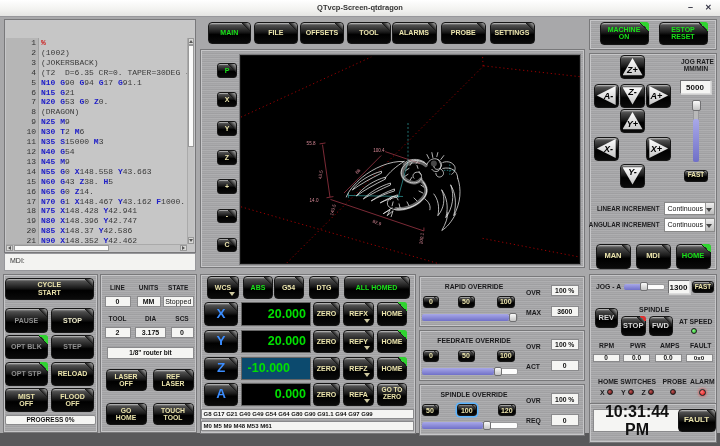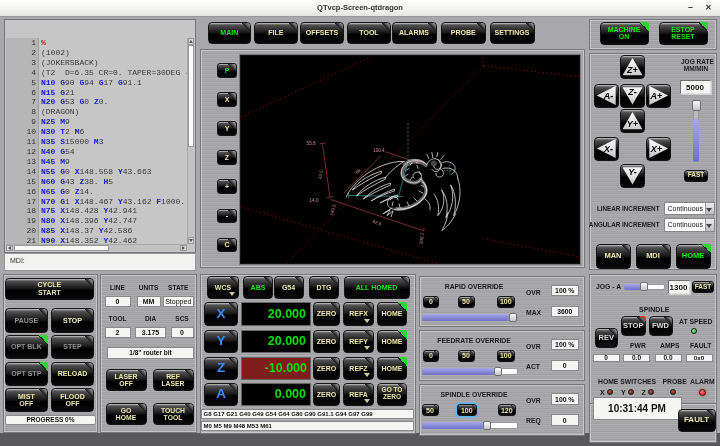--- a/index.html
+++ b/index.html
@@ -244,21 +244,21 @@
     <div style="position:absolute;left:241px;top:302px;width:70px;height:23.5px;background:#000;border:1px solid #666;color:#00e000;font-size:12.5px;font-weight:bold;display:flex;align-items:center;justify-content:flex-end;padding-right:4px">20.000</div>
     <div class="b" style="left:313px;top:302px;width:27px;height:23.5px;font-size:7px">ZERO</div>
     <div class="b" style="left:343px;top:302px;width:31px;height:23.5px;font-size:7px">REFX<span class="dd" style="right:3px;bottom:2px"></span></div>
     <div class="b gc" style="left:377px;top:302px;width:30px;height:23.5px;font-size:7px">HOME</div>
     <div class="b" style="left:204px;top:329.5px;width:34px;height:23.5px;font-size:13.5px;color:#3b8dff">Y</div>
     <div style="position:absolute;left:241px;top:329.5px;width:70px;height:23.5px;background:#000;border:1px solid #666;color:#00e000;font-size:12.5px;font-weight:bold;display:flex;align-items:center;justify-content:flex-end;padding-right:4px">20.000</div>
     <div class="b" style="left:313px;top:329.5px;width:27px;height:23.5px;font-size:7px">ZERO</div>
     <div class="b" style="left:343px;top:329.5px;width:31px;height:23.5px;font-size:7px">REFY<span class="dd" style="right:3px;bottom:2px"></span></div>
     <div class="b gc" style="left:377px;top:329.5px;width:30px;height:23.5px;font-size:7px">HOME</div>
     <div class="b" style="left:204px;top:356.5px;width:34px;height:23.5px;font-size:13.5px;color:#3b8dff">Z</div>
-    <div style="position:absolute;left:241px;top:356.5px;width:70px;height:23.5px;background:#7f1d1d;border:1px solid #666;color:#00e000;font-size:12.5px;font-weight:bold;display:flex;align-items:center;justify-content:flex-end;padding-right:3px">-10.000</div>
+    <div style="position:absolute;left:241px;top:356.5px;width:70px;height:23.5px;background:#0c4a6e;border:1px solid #666;color:#00e000;font-size:12.5px;font-weight:bold;display:flex;align-items:center;justify-content:flex-end;padding-right:20px">-10.000</div>
     <div class="b" style="left:313px;top:356.5px;width:27px;height:23.5px;font-size:7px">ZERO</div>
     <div class="b" style="left:343px;top:356.5px;width:31px;height:23.5px;font-size:7px">REFZ<span class="dd" style="right:3px;bottom:2px"></span></div>
     <div class="b gc" style="left:377px;top:356.5px;width:30px;height:23.5px;font-size:7px">HOME</div>
     <div class="b" style="left:204px;top:382.5px;width:34px;height:23.5px;font-size:13.5px;color:#3b8dff">A</div>
     <div style="position:absolute;left:241px;top:382.5px;width:70px;height:23.5px;background:#000;border:1px solid #666;color:#00e000;font-size:12.5px;font-weight:bold;display:flex;align-items:center;justify-content:flex-end;padding-right:4px">0.000</div>
     <div class="b" style="left:313px;top:382.5px;width:27px;height:23.5px;font-size:7px">ZERO</div>
     <div class="b" style="left:343px;top:382.5px;width:31px;height:23.5px;font-size:7px">REFA<span class="dd" style="right:3px;bottom:2px"></span></div>
     <div class="b " style="left:377px;top:382.5px;width:30px;height:23.5px;font-size:6.5px">GO TO<br>ZERO</div>
   </div>
 <div class="in" style="left:200.5px;top:408.5px;width:213px;height:10px;font-size:6px;justify-content:flex-start;padding-left:2px">G8 G17 G21 G40 G49 G54 G64 G80 G90 G91.1 G94 G97 G99</div>
@@ -304,21 +304,21 @@
   </div>
 
 <div class="pnl metal" style="left:588.5px;top:273.5px;width:128px;height:169px"></div>
 <div class="lb" style="left:596px;top:283px;font-size:6.8px">JOG - A</div>
 <div class="tr" style="left:624px;top:283.5px;width:41px;height:6px"></div>
 <div class="fl" style="left:624px;top:283.5px;width:18px;height:6px"></div>
 <div class="hd" style="left:640px;top:282px;width:8px;height:9px"></div>
 <div class="in" style="left:667.5px;top:280px;width:22px;height:14px;font-size:8px;border:1px solid #6e6e70;border-right:1px solid #ddd;border-bottom:1px solid #ddd;box-shadow:1px 1px 0 #cfcfcf">1300</div>
 <div class="b sm" style="left:692px;top:281px;width:22px;height:12px;font-size:6.5px;border-radius:3px">FAST</div>
 <div class="lb" style="left:639px;top:305.5px;font-size:7px">SPINDLE</div>
-<div class="b" style="left:594.5px;top:328px;width:23.5px;height:19.5px;font-size:7.5px;color:#d8d8d8">REV</div>
+<div class="b" style="left:594.5px;top:308px;width:23.5px;height:19.5px;font-size:7.5px;color:#d8d8d8">REV</div>
 <div class="b rc" style="left:620.5px;top:316px;width:25.5px;height:19.5px;font-size:7.5px;color:#d8d8d8">STOP</div>
 <div class="b" style="left:648.5px;top:316px;width:24px;height:19.5px;font-size:7.5px;color:#d8d8d8">FWD</div>
 <div class="lb" style="left:679px;top:317.5px;font-size:6.8px">AT SPEED</div>
 <div class="led" style="left:690.5px;top:328px;width:6px;height:6px;background:radial-gradient(circle at 35% 35%,#8f8,#2a2)"></div>
 <div class="lb" style="left:599px;top:341.5px;font-size:6.8px">RPM</div>
 <div class="lb" style="left:630px;top:341.5px;font-size:6.8px">PWR</div>
 <div class="lb" style="left:660px;top:341.5px;font-size:6.8px">AMPS</div>
 <div class="lb" style="left:690px;top:341.5px;font-size:6.8px">FAULT</div>
 <div class="in" style="left:592.5px;top:353.5px;width:27px;height:8.8px;font-size:6.5px">0</div>
 <div class="in" style="left:623px;top:353.5px;width:27px;height:8.8px;font-size:6.5px">0.0</div>
@@ -329,14 +329,14 @@
 <div class="lb" style="left:690px;top:377.5px;font-size:6.8px">ALARM</div>
 <div class="lb" style="left:600px;top:388.5px;font-size:7px">X</div>
 <div class="led" style="left:607px;top:389px;width:6px;height:6px;background:radial-gradient(circle at 35% 35%,#c05858,#5a0e0e)"></div>
 <div class="lb" style="left:621px;top:388.5px;font-size:7px">Y</div>
 <div class="led" style="left:628px;top:389px;width:6px;height:6px;background:radial-gradient(circle at 35% 35%,#c05858,#5a0e0e)"></div>
 <div class="lb" style="left:641.5px;top:388.5px;font-size:7px">Z</div>
 <div class="led" style="left:648px;top:389px;width:6px;height:6px;background:radial-gradient(circle at 35% 35%,#c05858,#5a0e0e)"></div>
 <div class="led" style="left:670px;top:389px;width:6px;height:6px;background:radial-gradient(circle at 35% 35%,#c05858,#5a0e0e)"></div>
 <div class="led" style="left:699px;top:389px;width:7px;height:7px;background:radial-gradient(circle at 35% 35%,#ff7a7a,#e01010);box-shadow:0 0 3px #f33"></div>
 <div class="pnl metal" style="left:588.5px;top:402.5px;width:128px;height:40px"></div>
-<div class="in" style="left:592.5px;top:397px;width:89px;height:23px;font-size:10px">10:31:44 PM</div>
+<div class="in" style="left:592.5px;top:409px;width:89px;height:23px;font-size:16px">10:31:44 PM</div>
 <div class="b" style="left:677.5px;top:409px;width:38px;height:23px;font-size:8px">FAULT</div>
 
 </body></html>

